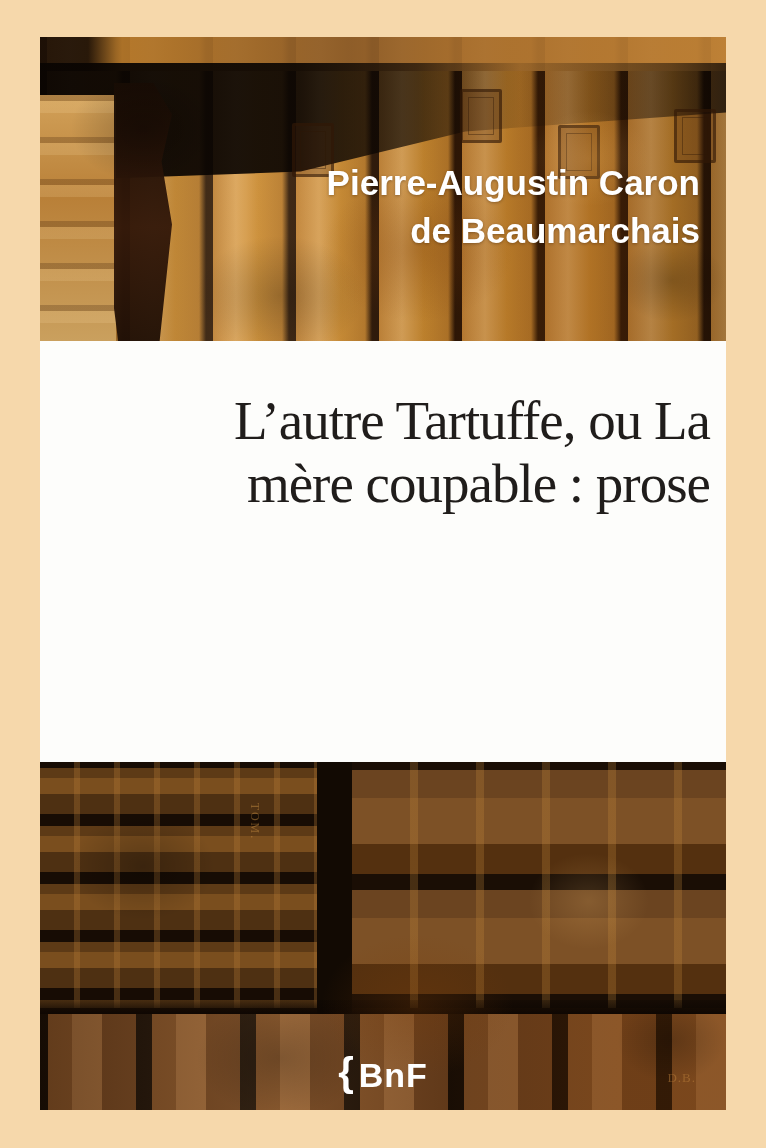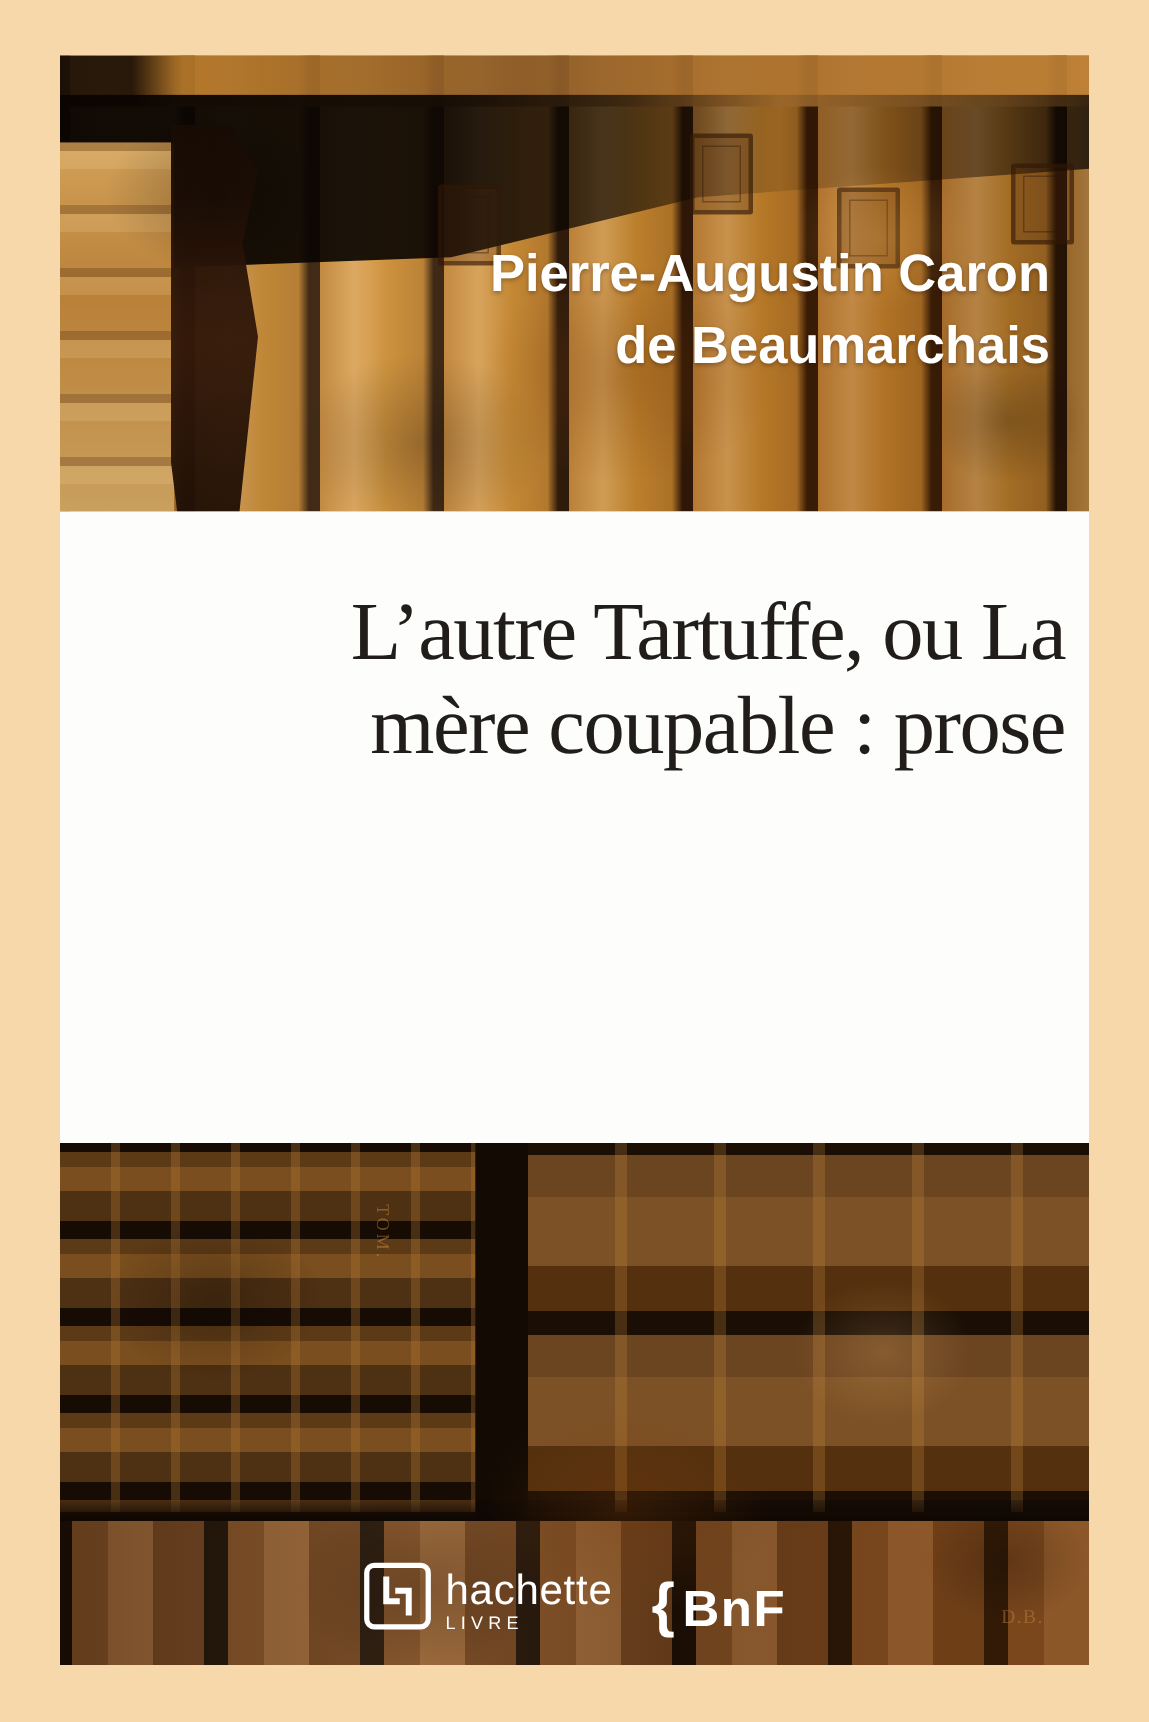--- a/index.html
+++ b/index.html
@@ -127,33 +127,20 @@
       <div class="stack-gap"></div>
       <div class="stack-right"></div>
       <div class="spine-text-tom">TOM.</div>
       <div class="shelf-shadow-bottom"></div>
       <div class="spines-bottom"></div>
       <div class="spine-text-db">D.B.</div>
       <div class="mottle"></div>
     </div>
 
     <div class="logos">
-      <div class="hachette">
-        <span>
-          <svg width="46" height="46" viewBox="0 0 46 46" aria-hidden="true">
-            <rect x="2.5" y="2.5" width="41" height="41" rx="5" fill="none" stroke="#ffffff" stroke-width="3.5"></rect>
-            <path d="M15.5 10 V 26.5 H 24.5" fill="none" stroke="#ffffff" stroke-width="4"></path>
-            <path d="M30.5 36 V 19.5 H 21.5" fill="none" stroke="#ffffff" stroke-width="4"></path>
-          </svg>
-        </span>
-        <span class="hachette-text">
-          <span class="hachette-name">hachette</span>
-          <span class="hachette-sub">LIVRE</span>
-        </span>
-      </div>
       <div class="bnf">
         <span class="bnf-bracket">{</span>
         <span class="bnf-name">BnF</span>
       </div>
     </div>
 
   </div>
 </div>
 
 </body></html>

